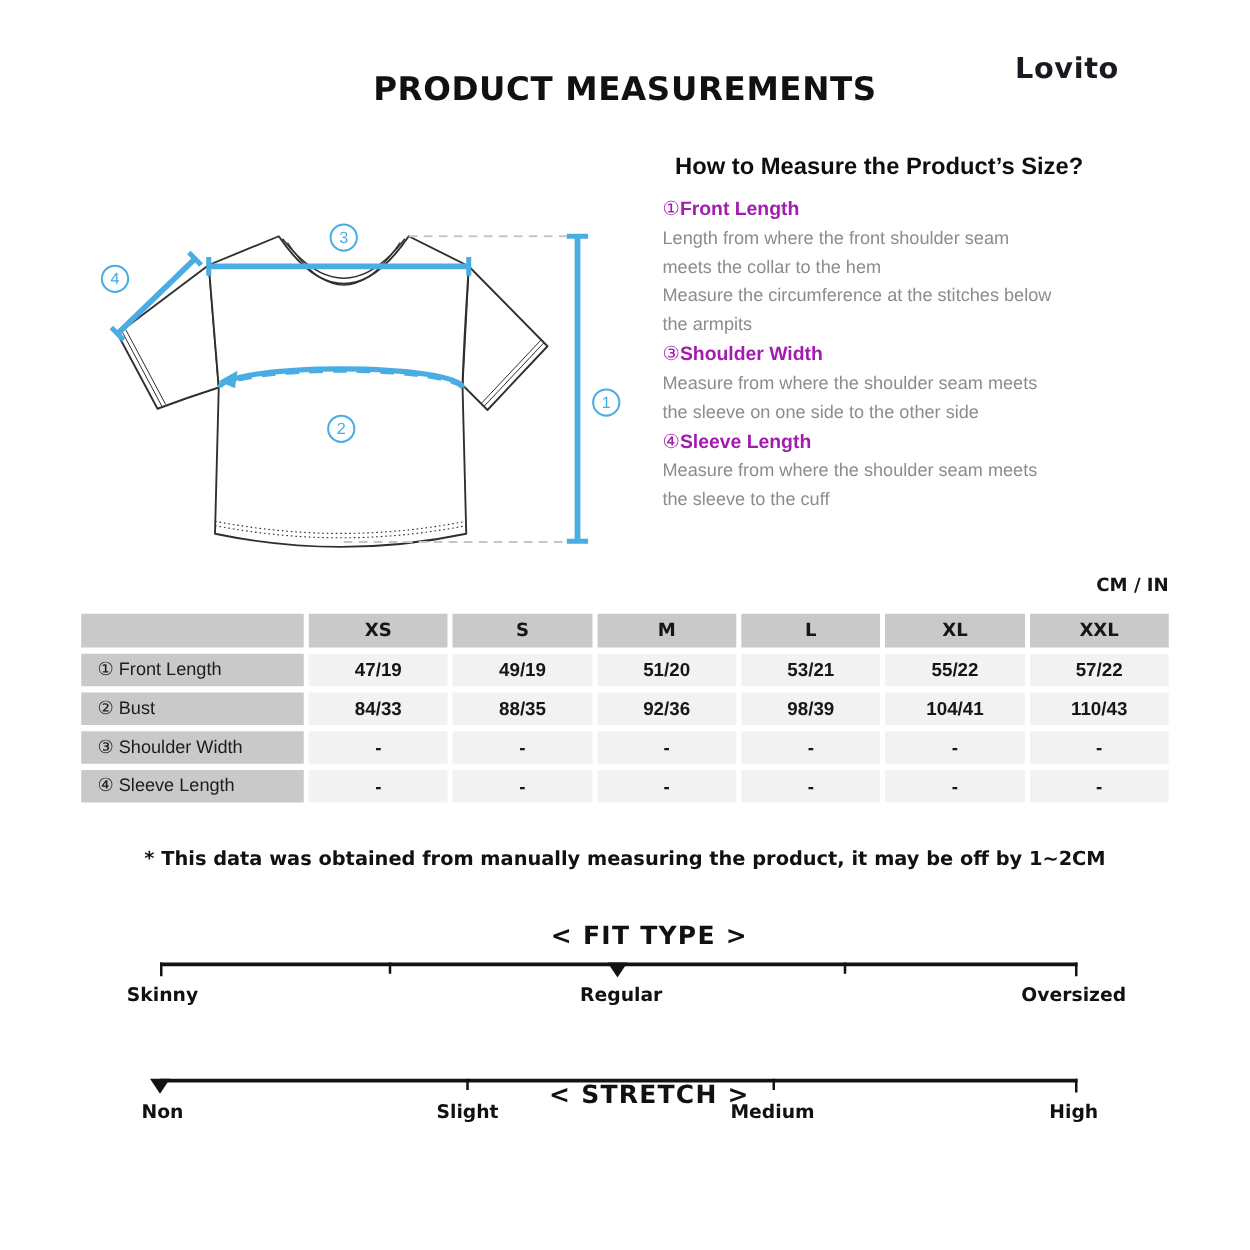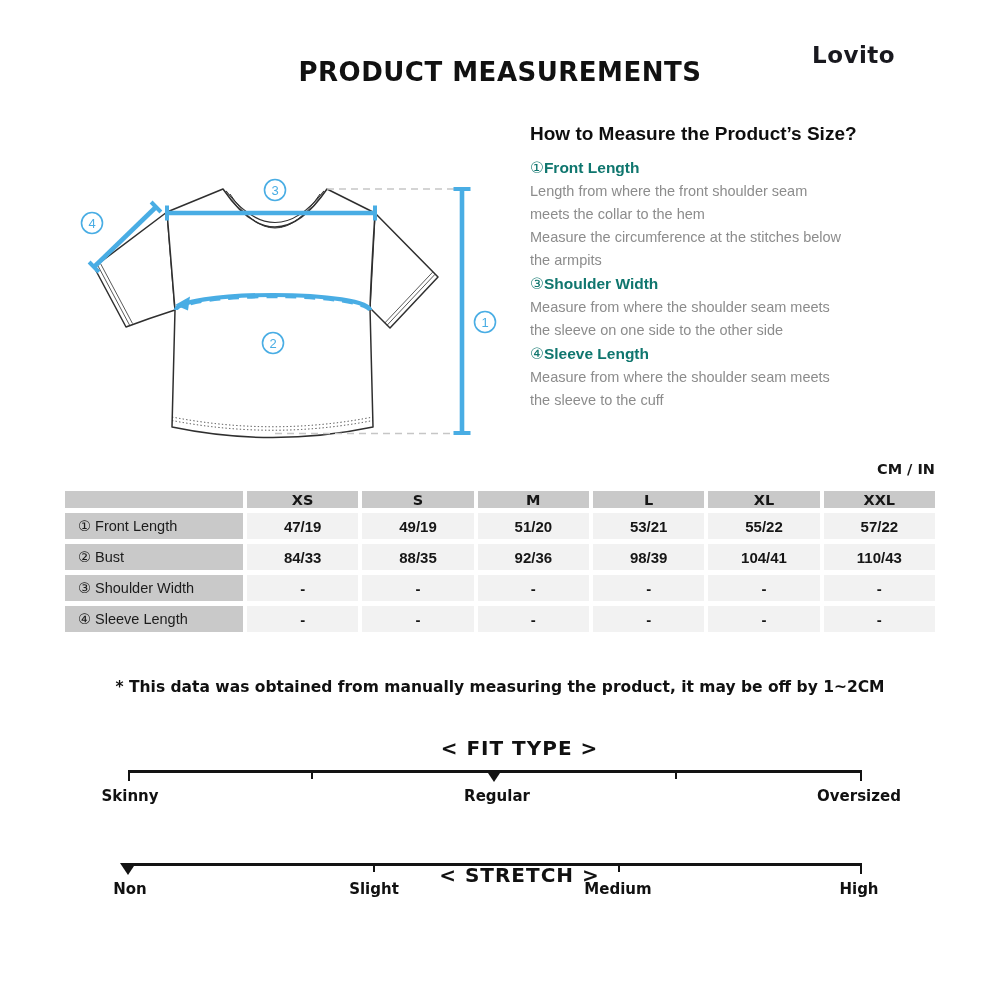--- a/index.html
+++ b/index.html
@@ -10,31 +10,31 @@
   }
   .disp { font-family:"DejaVu Sans","Liberation Sans",sans-serif; font-weight:bold; }
 
   .title { position:absolute; top:57px; left:0; width:100%; text-align:center;
            font-size:26px; letter-spacing:.5px; color:#111; }
   .brand { position:absolute; top:42px; left:812px; font-size:23px; letter-spacing:.5px; color:#19191f; }
 
   .diagram { position:absolute; left:60px; top:150px; width:460px; height:320px; }
 
   .howto { position:absolute; left:530px; top:122px; width:410px; }
-  .howto-heading { font-size:19px; line-height:24px; font-weight:bold; color:#0e0e0e; margin-bottom:10px; }
-  .hw-title { font-size:15.5px; font-weight:bold; line-height:24px; color:#0f766e; }
+  .howto-heading { font-size:19px; line-height:24px; font-weight:bold; color:#0e0e0e; margin-bottom:10px;margin-left:10px; }
+  .hw-title { font-size:15.5px; font-weight:bold; line-height:24px; color:#a21caf; }
   .hw-title .num { font-weight:normal; }
   .hw-line { font-size:14.5px; line-height:23px; color:#8c8c8c; }
 
   .units { position:absolute; top:461px; right:65px; font-size:14.5px; }
 
   .size-table { position:absolute; left:65px; top:491px; width:870px;
     display:grid; grid-template-columns:178px repeat(6,1fr); gap:5px 4px; }
   .cell { display:flex; align-items:center; justify-content:center; }
-  .th { height:17px; background:#c9c9c9; font-family:"DejaVu Sans",sans-serif;
+  .th { height:27px; background:#c9c9c9; font-family:"DejaVu Sans",sans-serif;
         font-weight:bold; font-size:14.5px; color:#161616; }
   .rowlabel { height:26px; background:#c9c9c9; justify-content:flex-start;
         padding-left:13px; font-size:14.5px; color:#1c1c1c; }
   .td { height:26px; background:#f2f2f2; font-family:Liberation Sans, sans-serif;
         font-weight:bold; font-size:15px; color:#161616; }
 
   .footnote { position:absolute; top:678px; left:0; width:100%; text-align:center; font-size:15.5px; color:#111; }
 
   .slider-title { position:absolute; left:0; width:100%; text-align:center; font-size:20px; letter-spacing:1px; color:#111;padding-left:39px; }
   .ft-title { top:736px; }

